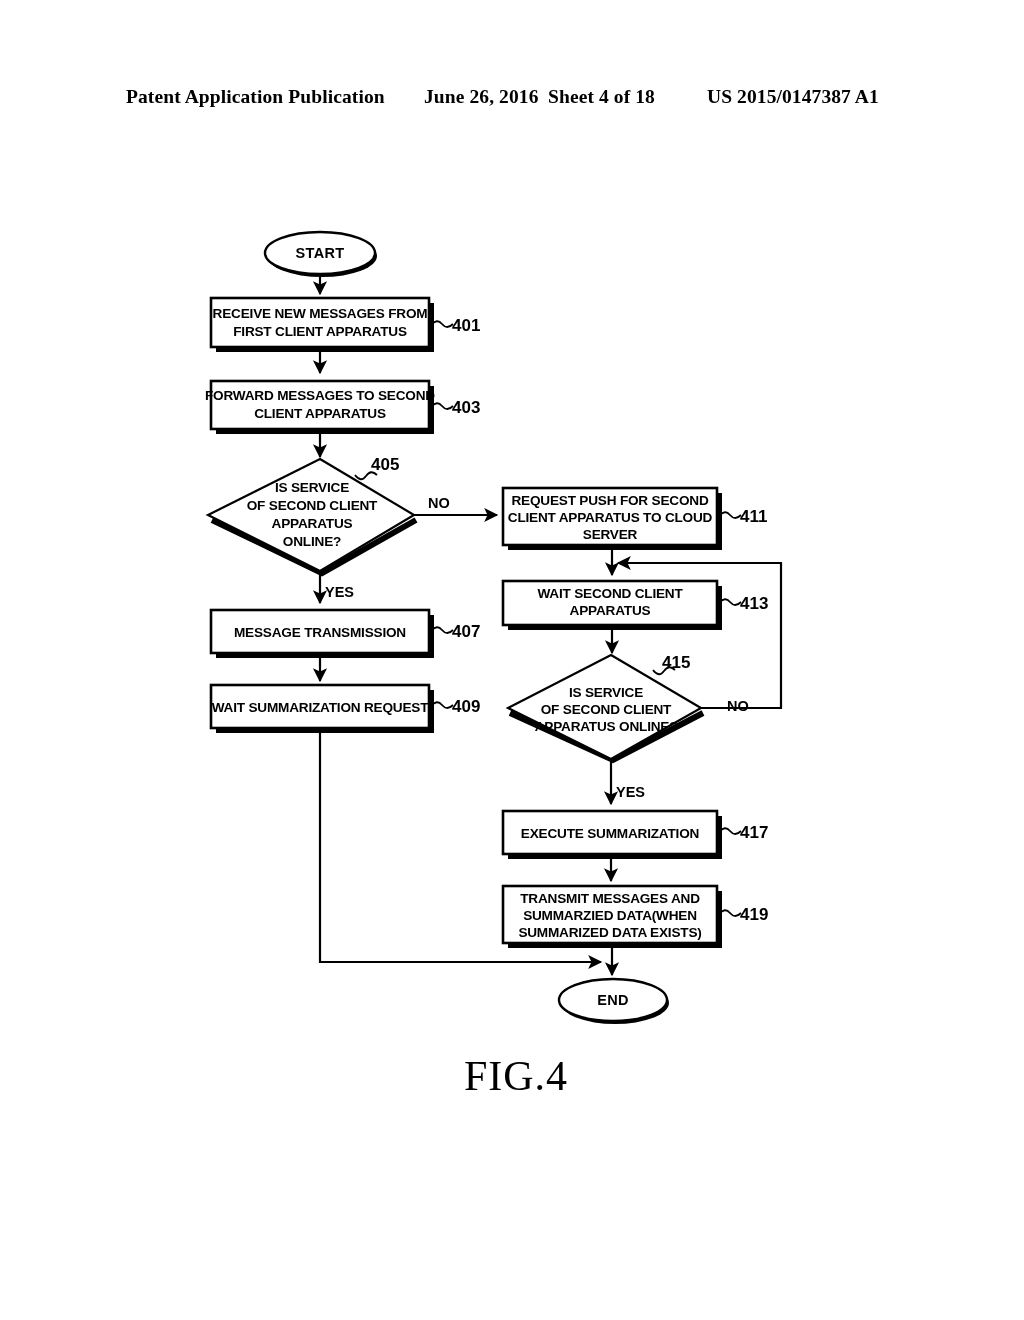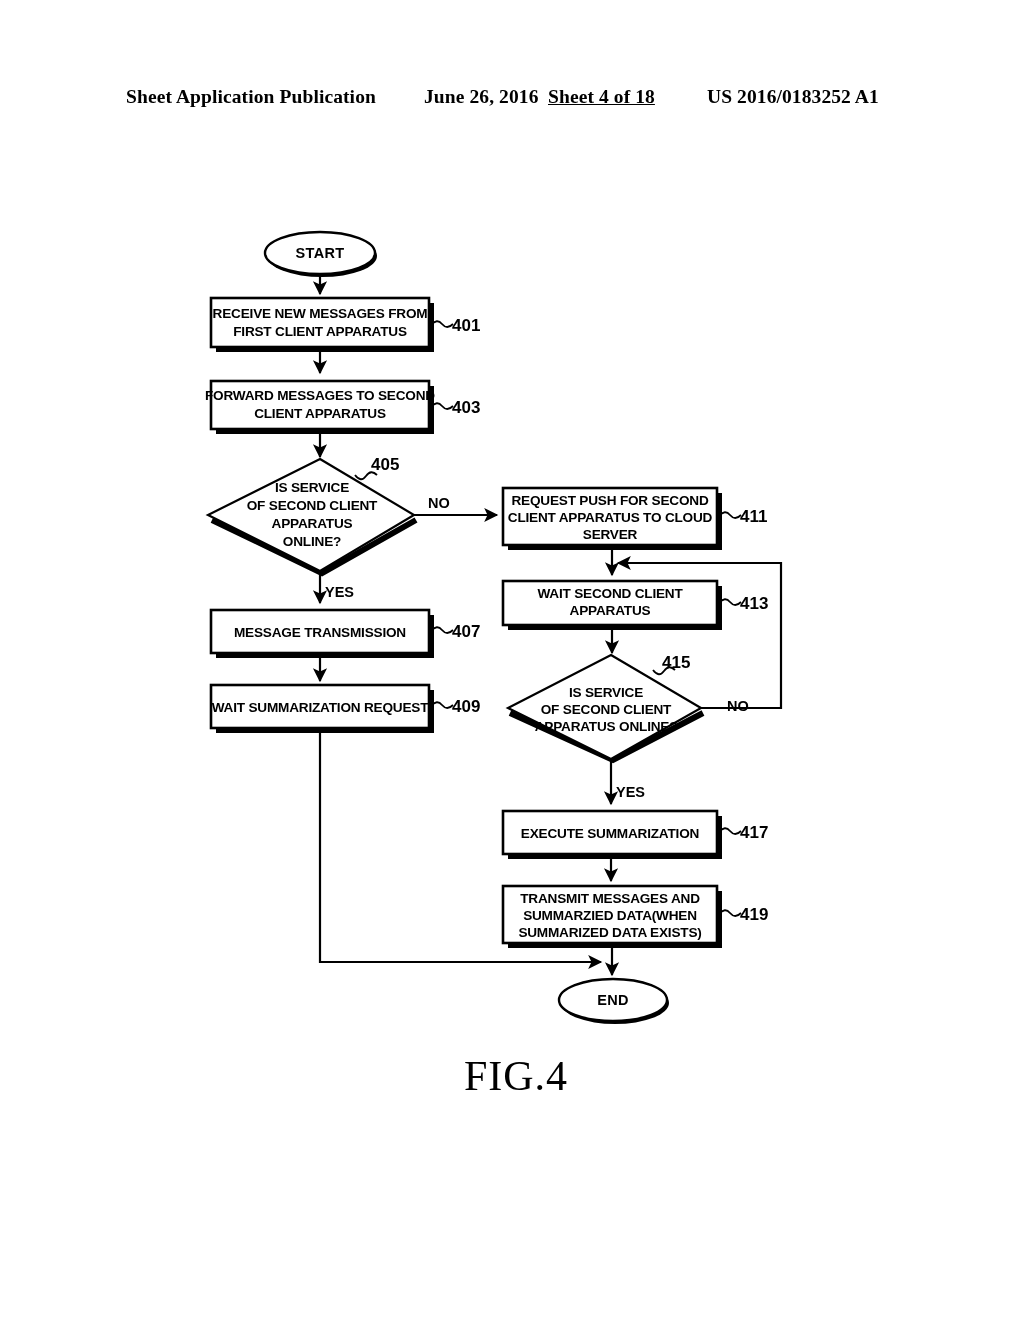--- a/index.html
+++ b/index.html
@@ -32,21 +32,21 @@
     display: flex;
     align-items: baseline;
     font-family: "Liberation Serif", serif;
     font-weight: bold;
     font-size: 19.5px;
     letter-spacing: 0.1px;
     white-space: nowrap;
   }
   .pub-header .h-title { position: absolute; left: 126px; }
   .pub-header .h-date  { position: absolute; left: 424px; }
-  .pub-header .h-sheet { position: absolute; left: 548px; text-decoration: underline; }
+  .pub-header .h-sheet { position: absolute; left: 548px; }
   .pub-header .h-num   { position: absolute; left: 707px; }
 
   
   .fig-caption {
     position: absolute;
     left: 4px;
     top: 1052px;
     width: 1024px;
     text-align: center;
     font-family: "Liberation Serif", serif;
@@ -99,24 +99,24 @@
   .ell      { fill: #ffffff; stroke: #000000; stroke-width: 2.4; }
   .conn     { fill: none; stroke: #000000; stroke-width: 2.2; }
   .leader   { fill: none; stroke: #000000; stroke-width: 1.8; }
 </style>
 </head>
 <body>
 
 <div id="page">
 
   <div class="pub-header">
-    <span class="h-title">Sheet Application Publication</span>
+    <span class="h-title">Patent Application Publication</span>
     <span class="h-date">June 26, 2016</span>
     <span class="h-sheet">Sheet 4 of 18</span>
-    <span class="h-num">US 2016/0183252 A1</span>
+    <span class="h-num">US 2015/0147387 A1</span>
   </div>
 
   <svg id="flow" viewBox="0 0 1024 1320">
     <defs>
       <marker id="arrow" viewBox="0 0 12 12" refX="10" refY="6" markerWidth="7" markerHeight="7" orient="auto-start-reverse">
         <path d="M 0 0.5 L 11 6 L 0 11.5 L 2.6 6 Z" fill="#000000"></path>
       </marker>
     </defs>
 
     <g>

